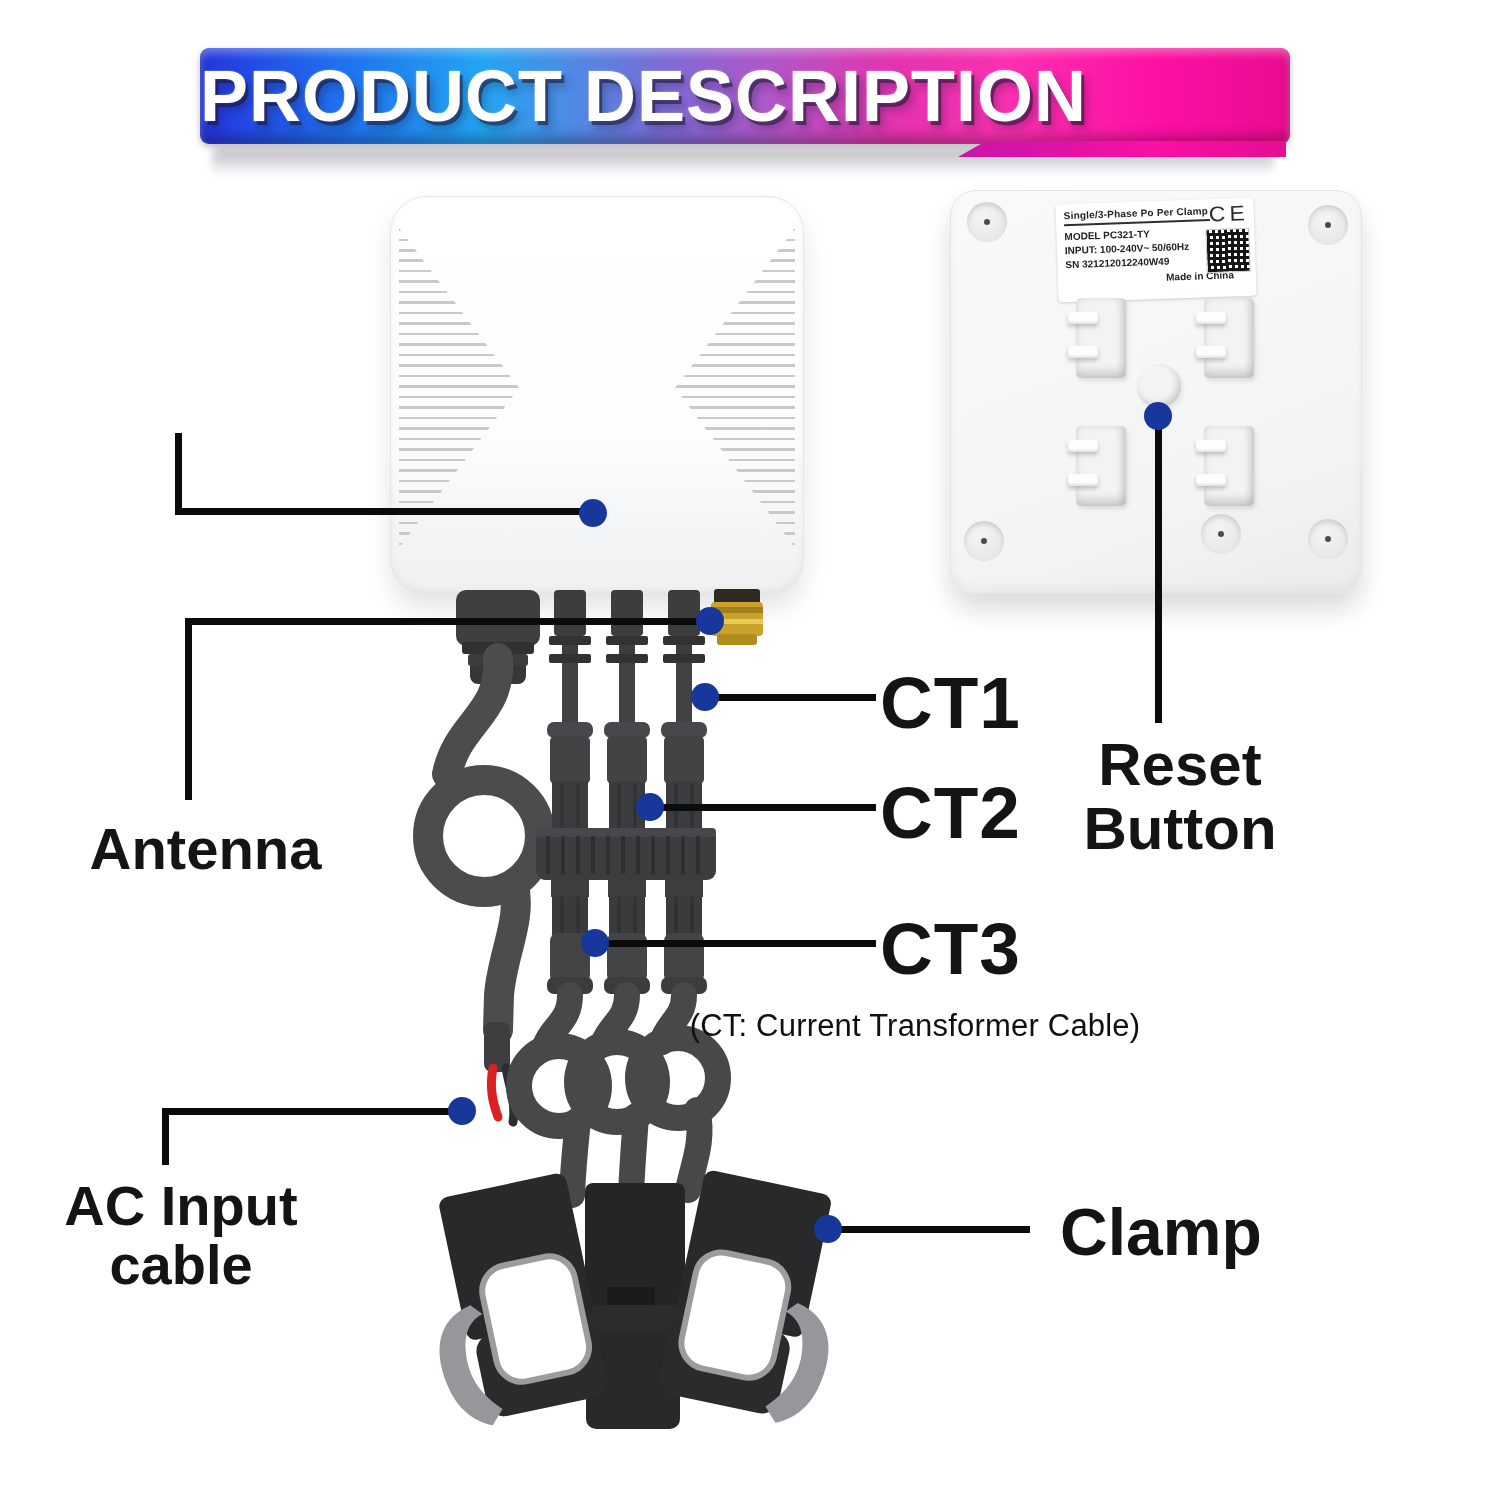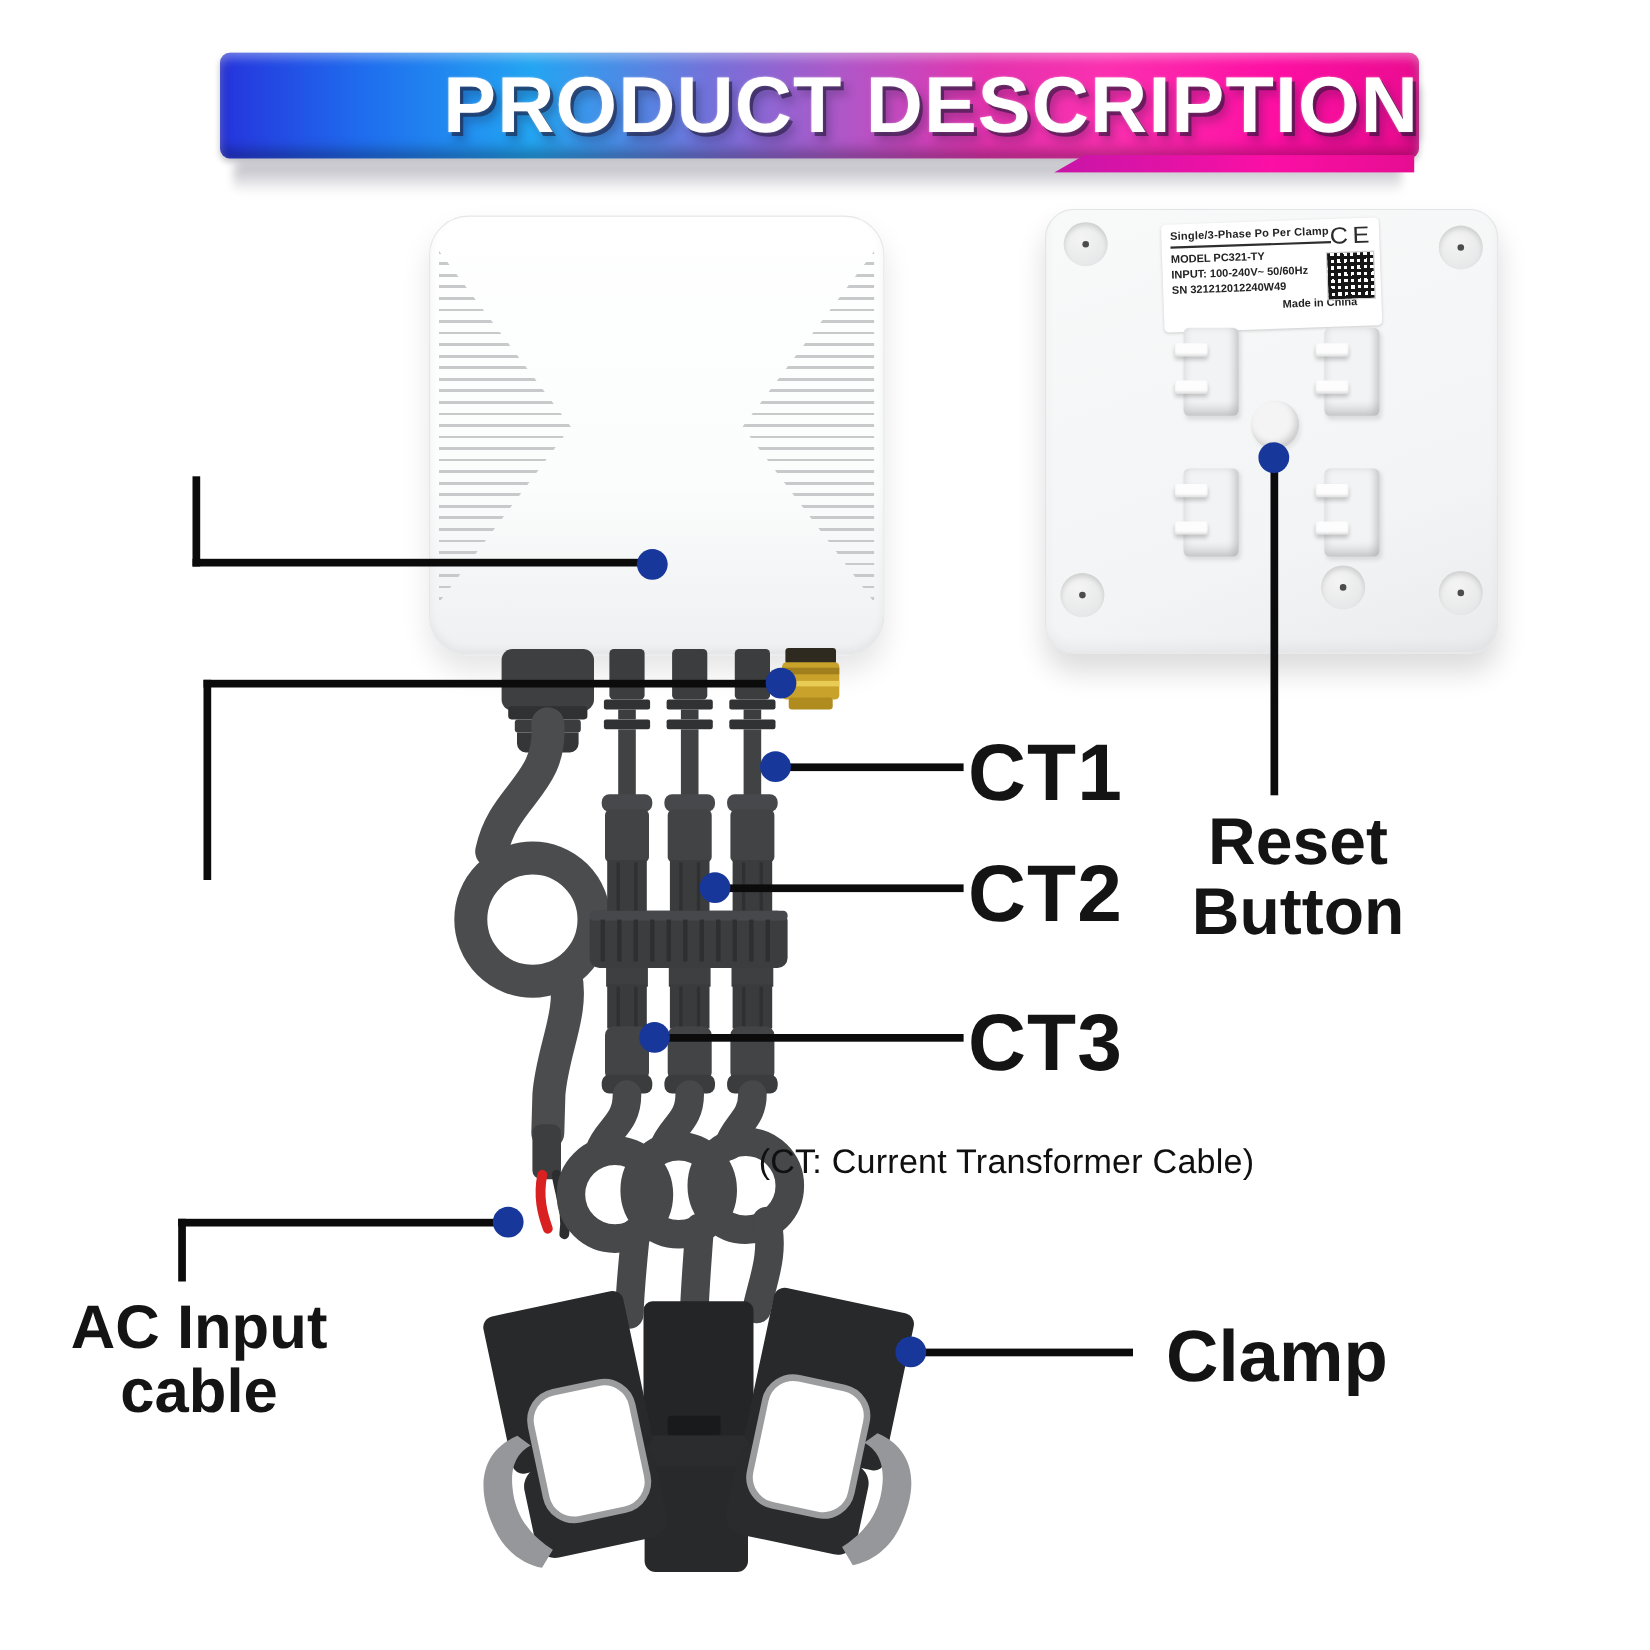--- a/index.html
+++ b/index.html
@@ -12,21 +12,21 @@
   .banner-shadow{
     position:absolute;left:212px;top:148px;width:1062px;height:28px;z-index:1;
     background:linear-gradient(180deg,rgba(125,125,140,.55),rgba(125,125,140,0));
     filter:blur(4px);border-radius:8px;
   }
   .banner{
     position:absolute;left:200px;top:48px;width:1090px;height:96px;z-index:2;
     background:linear-gradient(90deg,#2634dd 0%,#1f6dee 12%,#23a5f2 26%,#7a6ed8 42%,#b057c8 52%,#e433ae 64%,#fb30b0 74%,#fd0fa3 88%,#ea0c90 100%);
     border-radius:9px;
     box-shadow:inset 0 5px 9px rgba(255,255,255,.35), inset 0 -8px 12px rgba(0,0,0,.28), 0 3px 6px rgba(80,80,95,.35);
-    display:flex;align-items:center;justify-content:flex-end;
+    display:flex;align-items:center;justify-content:flex-start;
   }
   .banner-tab{
     position:absolute;left:958px;top:141px;width:328px;height:16px;z-index:2;
     background:linear-gradient(90deg,#c715a8,#fb0fa5 60%,#e60d92);
     clip-path:polygon(28px 0,100% 0,100% 100%,0 100%);
     box-shadow:0 3px 5px rgba(80,80,95,.4);
   }
   .banner-title{
     font-size:72px;font-weight:900;letter-spacing:1px;color:#ffffff;white-space:nowrap;
     text-shadow:3px 4px 0 rgba(25,20,50,.55), 6px 8px 9px rgba(25,20,50,.28), 0 0 2px rgba(255,255,255,.5);
@@ -301,28 +301,29 @@
   <div class="dot" style="left:448px;top:1097px;"></div>
   <div class="dot" style="left:691px;top:683px;"></div>
   <div class="dot" style="left:636px;top:793px;"></div>
   <div class="dot" style="left:581px;top:929px;"></div>
   <div class="dot" style="left:1144px;top:402px;"></div>
   <div class="dot" style="left:814px;top:1215px;"></div>
 
   <div class="lbl two big" style="left:5px;top:306px;width:330px;">
   </div>
   <div class="lbl two" style="left:38px;top:818px;width:335px;font-size:58px;">
+    <div>Antenna</div>
   </div>
   <div class="lbl two" style="left:16px;top:1176px;width:330px;font-size:56px;">
     <div>AC Input</div>
     <div>cable</div>
   </div>
   <div class="lbl ct-lbl" style="left:880px;top:661px;">CT1</div>
   <div class="lbl ct-lbl" style="left:880px;top:771px;">CT2</div>
   <div class="lbl ct-lbl" style="left:880px;top:907px;">CT3</div>
-  <div class="lbl note" style="left:665px;top:1008px;width:500px;margin-top:30px;">(CT: Current Transformer Cable)</div>
+  <div class="lbl note" style="left:665px;top:1008px;width:500px;">(CT: Current Transformer Cable)</div>
   <div class="lbl two" style="left:1000px;top:733px;width:360px;font-size:60px;">
     <div>Reset</div>
     <div>Button</div>
   </div>
   <div class="lbl clamp-lbl" style="left:1032px;top:1194px;">Clamp</div>
 
 </div>
 
 </body></html>

